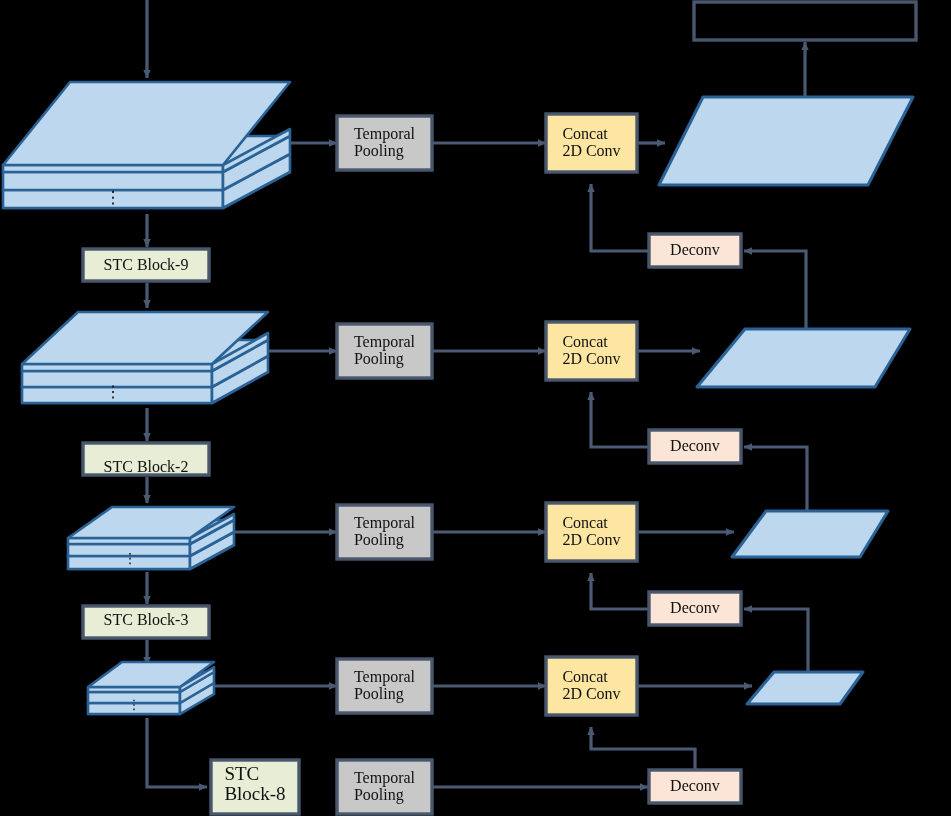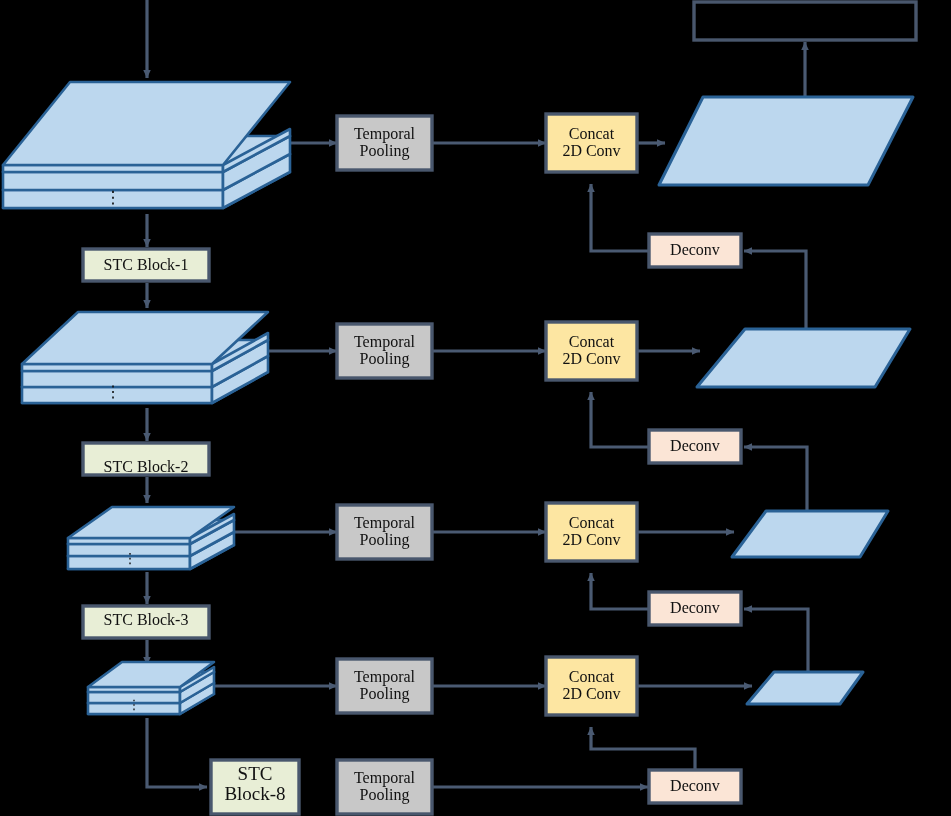--- a/index.html
+++ b/index.html
@@ -1,21 +1,21 @@
 <!DOCTYPE html>
 <html><head>
 <meta charset="utf-8">
 <style>
   html,body{margin:0;padding:0;background:#000;}
   body{width:951px;height:816px;overflow:hidden;
        font-family:"Liberation Serif","DejaVu Serif",serif;}
   #stage{position:relative;width:951px;height:816px;background:#000;}
   #svgroot{position:absolute;left:0;top:0;width:951px;height:816px;}
   .lbl{position:absolute;display:flex;align-items:center;justify-content:center;
-       text-align:center;line-height:1.05;color:#111;pointer-events:none;
+       text-align:left;line-height:1.05;color:#111;pointer-events:none;
        font-family:"Liberation Serif","DejaVu Serif",serif;}
   .lbl span{display:block;}
 </style>
 </head>
 <body>
 
 <div id="stage">
 
   <svg id="svgroot" viewBox="0 0 951 816">
     <defs>
@@ -231,21 +231,21 @@
       </div>
   </div>
   <div class="lbl" style="left:546px;top:657px;width:91px;height:58px;font-size:16px;">
     <div>
         <span>Concat</span>
         <span>2D Conv</span>
       </div>
   </div>
 
   <div class="lbl" style="left:83px;top:249px;width:126px;height:32px;font-size:16px;">
-    <span>STC Block-1</span>
+    <span>STC Block-9</span>
   </div>
   <div class="lbl" style="left:83px;top:443px;width:126px;height:49px;font-size:16px;">
     <span>STC Block-2</span>
   </div>
   <div class="lbl" style="left:83px;top:606px;width:126px;height:29px;font-size:16px;">
     <span>STC Block-3</span>
   </div>
   <div class="lbl" style="left:211px;top:760px;width:88px;height:47px;font-size:19px;">
     <div>
         <span>STC</span>

